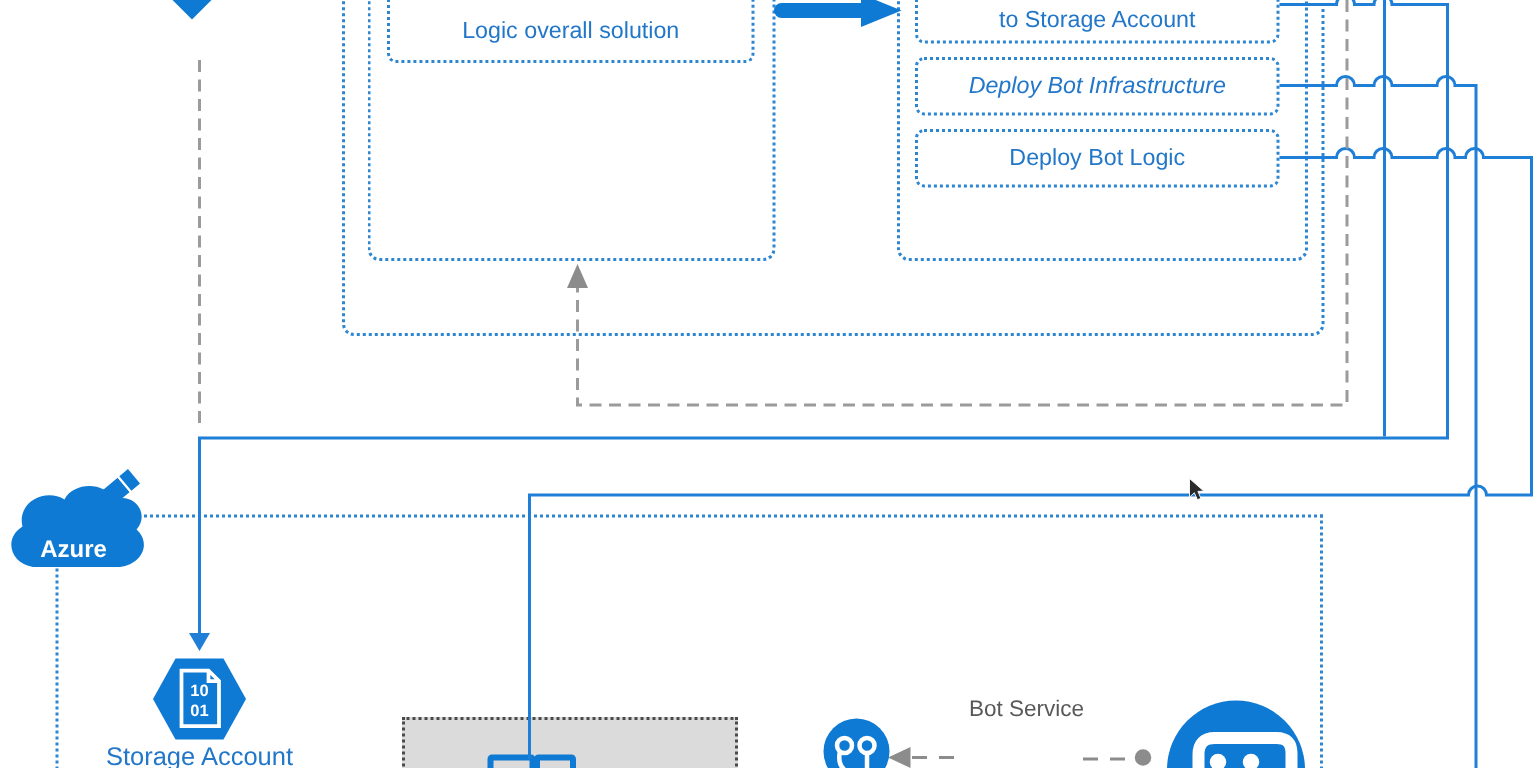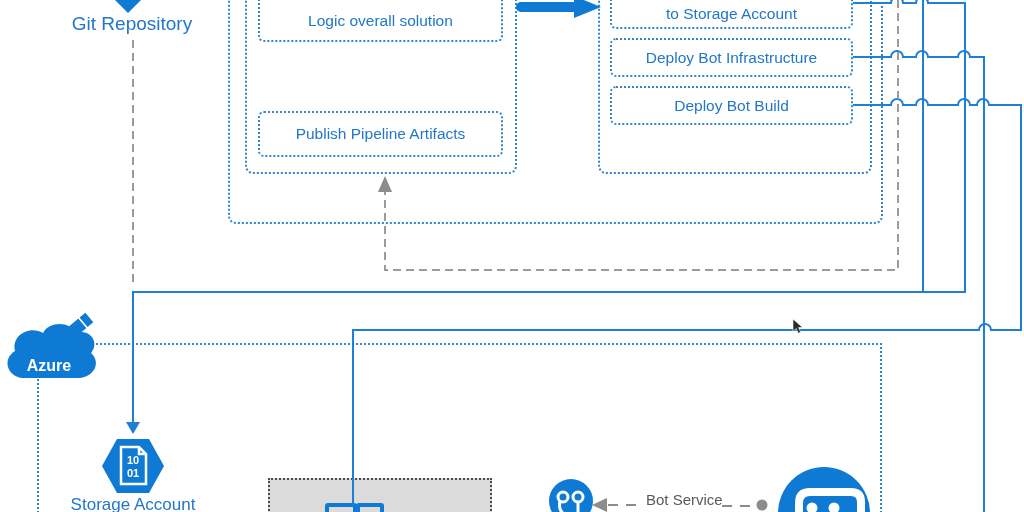--- a/index.html
+++ b/index.html
@@ -34,41 +34,37 @@
 <div id="canvas">
 
   <div class="container" style="left:228px;top:-40px;width:651px;height:260px;"></div>
   <div class="container" style="left:245px;top:-30px;width:268px;height:200px;"></div>
   <div class="container" style="left:598px;top:-30px;width:270px;height:200px;"></div>
   <div class="container noborder-bottom" style="left:37px;top:343px;width:841px;height:180px;"></div>
 
   <div class="step clip-top" style="left:258px;top:-26px;width:241px;height:64px;padding-bottom:0;">
     <span style="margin-bottom:10px;">Logic overall solution</span>
   </div>
-  <div class="step" style="left:258px;top:111px;width:241px;height:42px;">
-    <span>Publish Pipeline Artifacts</span>
-  </div>
 
   <div class="step clip-top" style="left:610px;top:-36px;width:239px;height:61px;">
     <span style="margin-bottom:4px;text-align:center;">to Storage Account</span>
   </div>
-  <div class="step" style="left:610px;top:38px;width:239px;height:35px;">
+  <div class="step" style="left:610px;top:38px;width:239px;height:35px;font-style:italic;">
     <span>Deploy Bot Infrastructure</span>
   </div>
   <div class="step" style="left:610px;top:86px;width:239px;height:35px;">
-    <span>Deploy Bot Build</span>
+    <span>Deploy Bot Logic</span>
   </div>
 
   <div class="sel-box" style="left:268px;top:478px;width:220px;height:40px;"></div>
   <div class="blue-sq" style="left:325px;top:503px;width:24px;height:16px;"></div>
   <div class="blue-sq" style="left:356px;top:503px;width:20px;height:16px;"></div>
 
-  <div class="lbl" style="left:32px;top:13px;width:200px;font-size:19px;">Git Repository</div>
   <div class="lbl" style="left:33px;top:495px;width:200px;font-size:17px;">Storage Account</div>
-  <div class="botlbl" style="left:646px;top:491px;text-align:right;">Bot Service</div>
+  <div class="botlbl" style="left:646px;top:464px;text-align:right;">Bot Service</div>
 
   <svg id="overlay" viewBox="0 0 1024 512" xmlns="http://www.w3.org/2000/svg">
 
     <path class="solid" d="M923 0 V291"></path>
 
     <path class="solid" d="M853 3 H891 A6 6 0 0 1 903 3 H916 A6 6 0 0 1 928 3 H965 V292 H133 V424"></path>
     <polygon fill="#1f7ed6" points="126,422 140,422 133,434"></polygon>
 
     <path class="solid" d="M853 57 H891 A6 6 0 0 1 903 57 H916 A6 6 0 0 1 928 57 H958 A6 6 0 0 1 970 57 H984 V512"></path>
 

